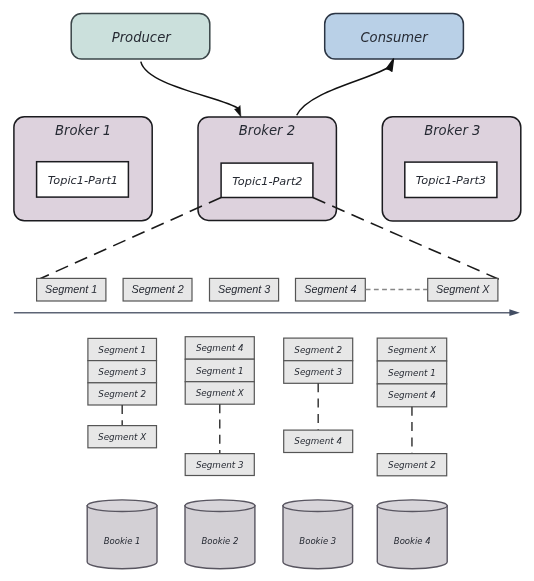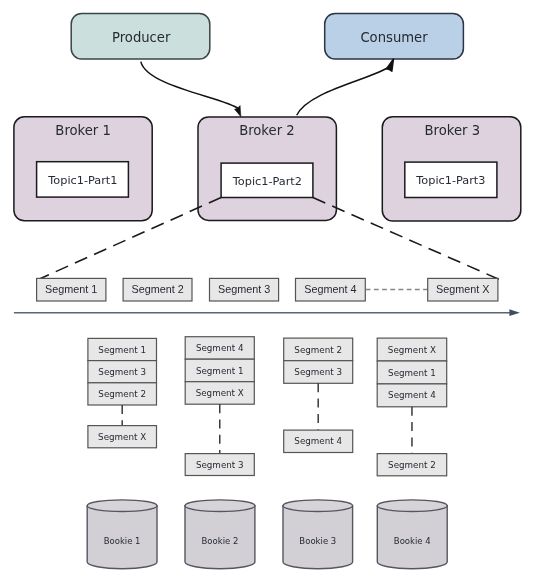--- a/index.html
+++ b/index.html
@@ -1,17 +1,17 @@
 <!DOCTYPE html>
 <html><head>
 <meta charset="utf-8">
 <style>
   html,body{margin:0;padding:0;background:#ffffff;}
   #canvas{position:relative;width:534px;height:581px;background:#fff;overflow:hidden;
-          font-family:"DejaVu Sans", sans-serif;}
+          font-family:"DejaVu Sans", sans-serif;font-style:italic;}
   svg{display:block;}
   text{font-family:"DejaVu Sans", sans-serif;fill:#262a33;}
   .t-big{font-size:13.2px;}
   .t-mid{font-size:13.2px;}
   .t-sm{font-size:11.3px;}
   .t-seg{font-family:"Liberation Sans", sans-serif;font-size:10.8px;}
   .t-st{font-size:8.75px;}
   .t-bk{font-size:8.5px;}
   .shape{stroke:#1b1b1f;stroke-width:1.5;}
   .shape-prod{stroke:#3a4548;stroke-width:1.5;}

